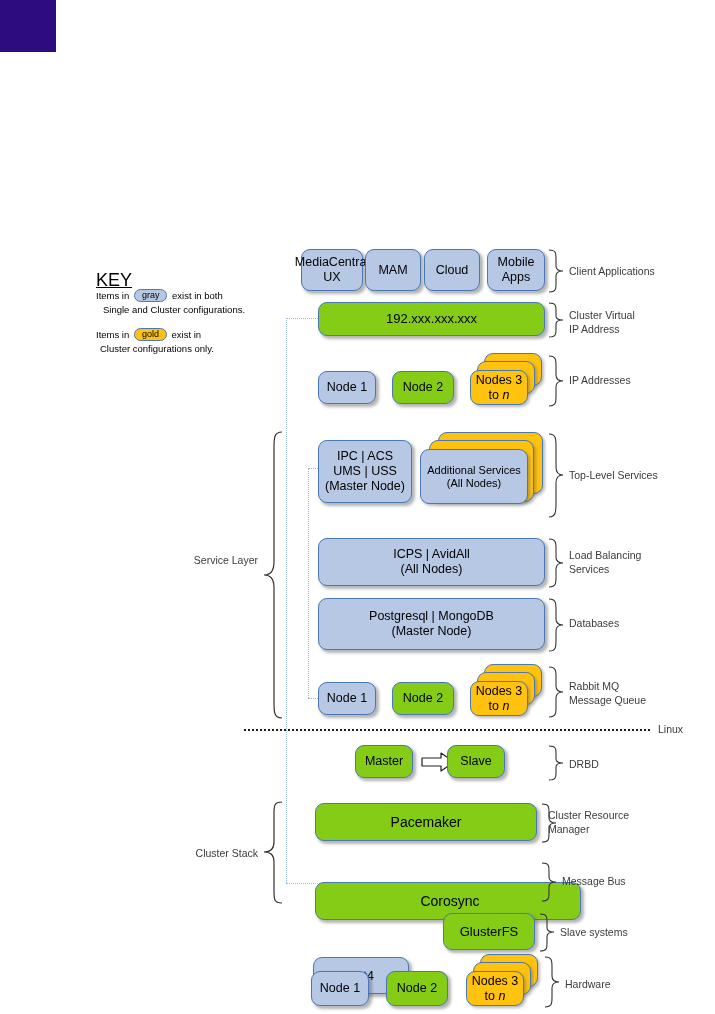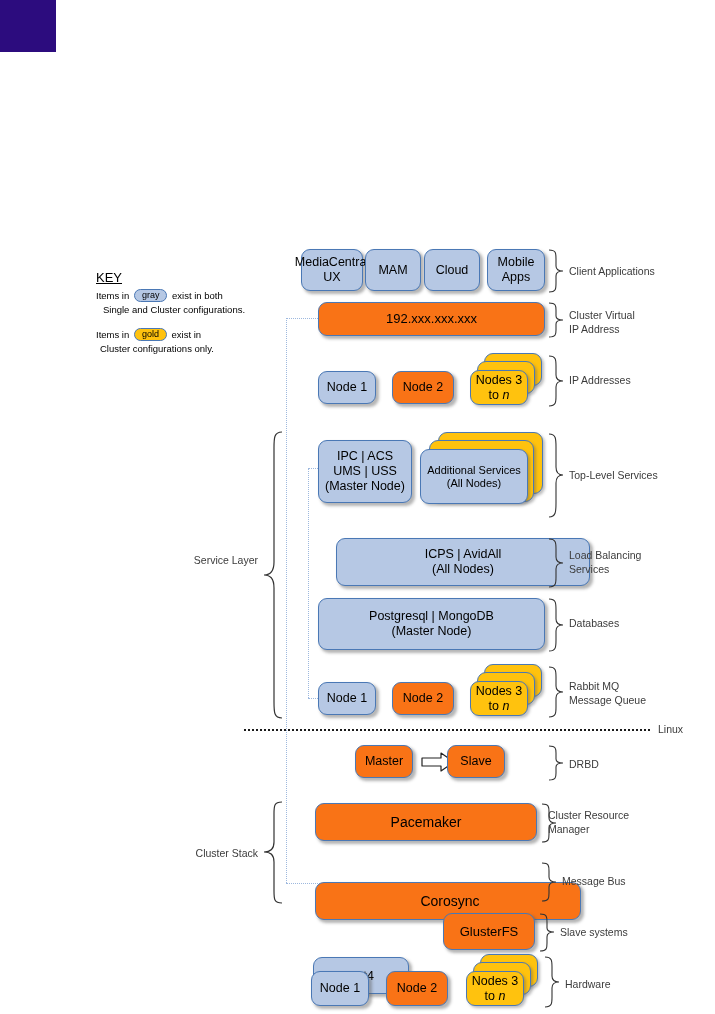--- a/index.html
+++ b/index.html
@@ -26,21 +26,21 @@
     border:1.2px solid #4A78B5;
     display:flex; align-items:center; justify-content:center;
     text-align:center;
     line-height:1.18;
     box-shadow: 2.5px 2.5px 3px rgba(90,90,90,.45);
     font-size:12.5px;
     color:#000;
     padding:2px 4px;
   }
   .blue{ background:#B6C8E4; }
-  .gold{ background:#f97316; }
+  .gold{ background:#84cc16; }
 
   
   .stack{ position:absolute; }
   .stack .card{
     position:absolute;
     border-radius:9px;
     border:1.2px solid #4A78B5;
     box-shadow: 2px 2px 3px rgba(90,90,90,.40);
   }
   .stack .front{
@@ -56,21 +56,21 @@
     color:#3b3b3b;
     line-height:1.35;
     white-space:pre-line;
   }
   .brace{ position:absolute; }
   .brace svg{ display:block; overflow:visible; }
 
   
   .key-title{
     position:absolute;
-    font-size:13px;
+    font-size:18px;
     font-weight:400;
     text-decoration:underline;
     color:#000;
   }
   .key-line{
     position:absolute;
     font-size:9.5px;
     color:#000;
     white-space:nowrap;
   }
@@ -229,21 +229,21 @@
     </div>
   </div>
 
   <div class="brace" style="left:548px; top:433px;">
     <svg width="16" height="85" viewBox="0 0 16 85">
       <path d="M1 1 C8 1 8 6 8 14 L8 34 C8 40 11 42 15 42 C11 42 8 44 8 50 L8 70 C8 78 8 84 1 84" fill="none" stroke="#333" stroke-width="1.1"></path>
     </svg>
   </div>
   <div class="rlabel" style="left:569px; top:468px;">Top-Level Services</div>
 
-  <div class="box blue" style="left:336px; top:538px; width:254px; height:48px;">
+  <div class="box blue" style="left:318px; top:538px; width:227px; height:48px;">
     <span style="white-space: pre-line;">ICPS | AvidAll
 (All Nodes)</span>
   </div>
   <div class="brace" style="left:548px; top:538px;">
     <svg width="16" height="50" viewBox="0 0 16 50">
       <path d="M1 1 C8 1 8 5 8 11 L8 19 C8 23 11 25 15 25 C11 25 8 27 8 31 L8 39 C8 45 8 49 1 49" fill="none" stroke="#333" stroke-width="1.1"></path>
     </svg>
   </div>
   <div class="rlabel" style="left: 569px; top: 548px; white-space: pre-line;">Load Balancing
 Services</div>

